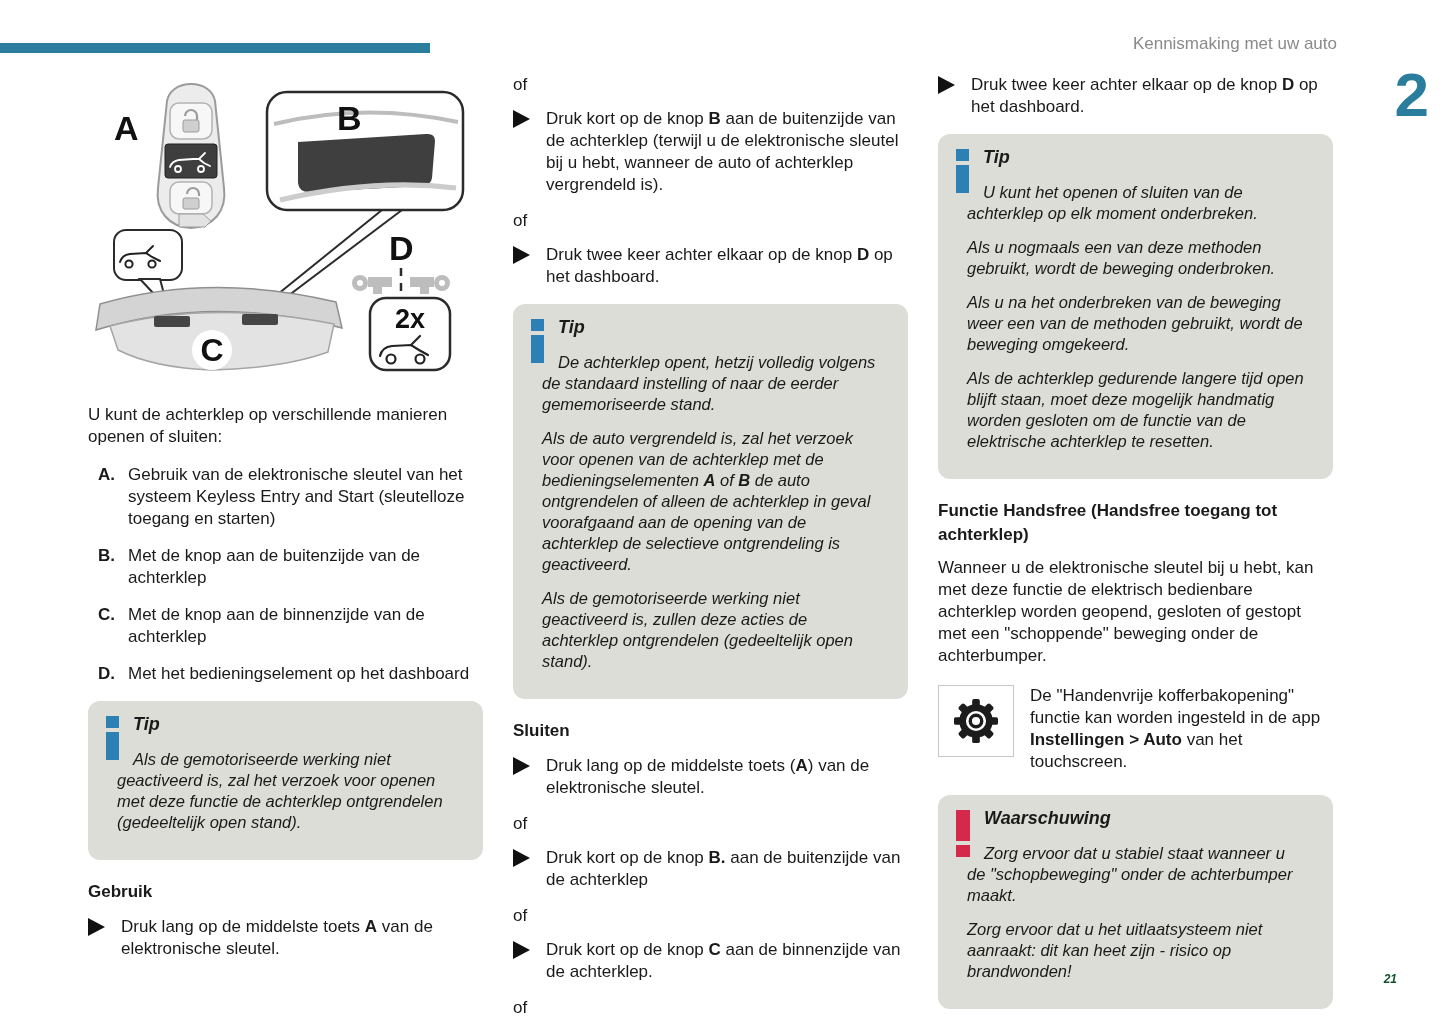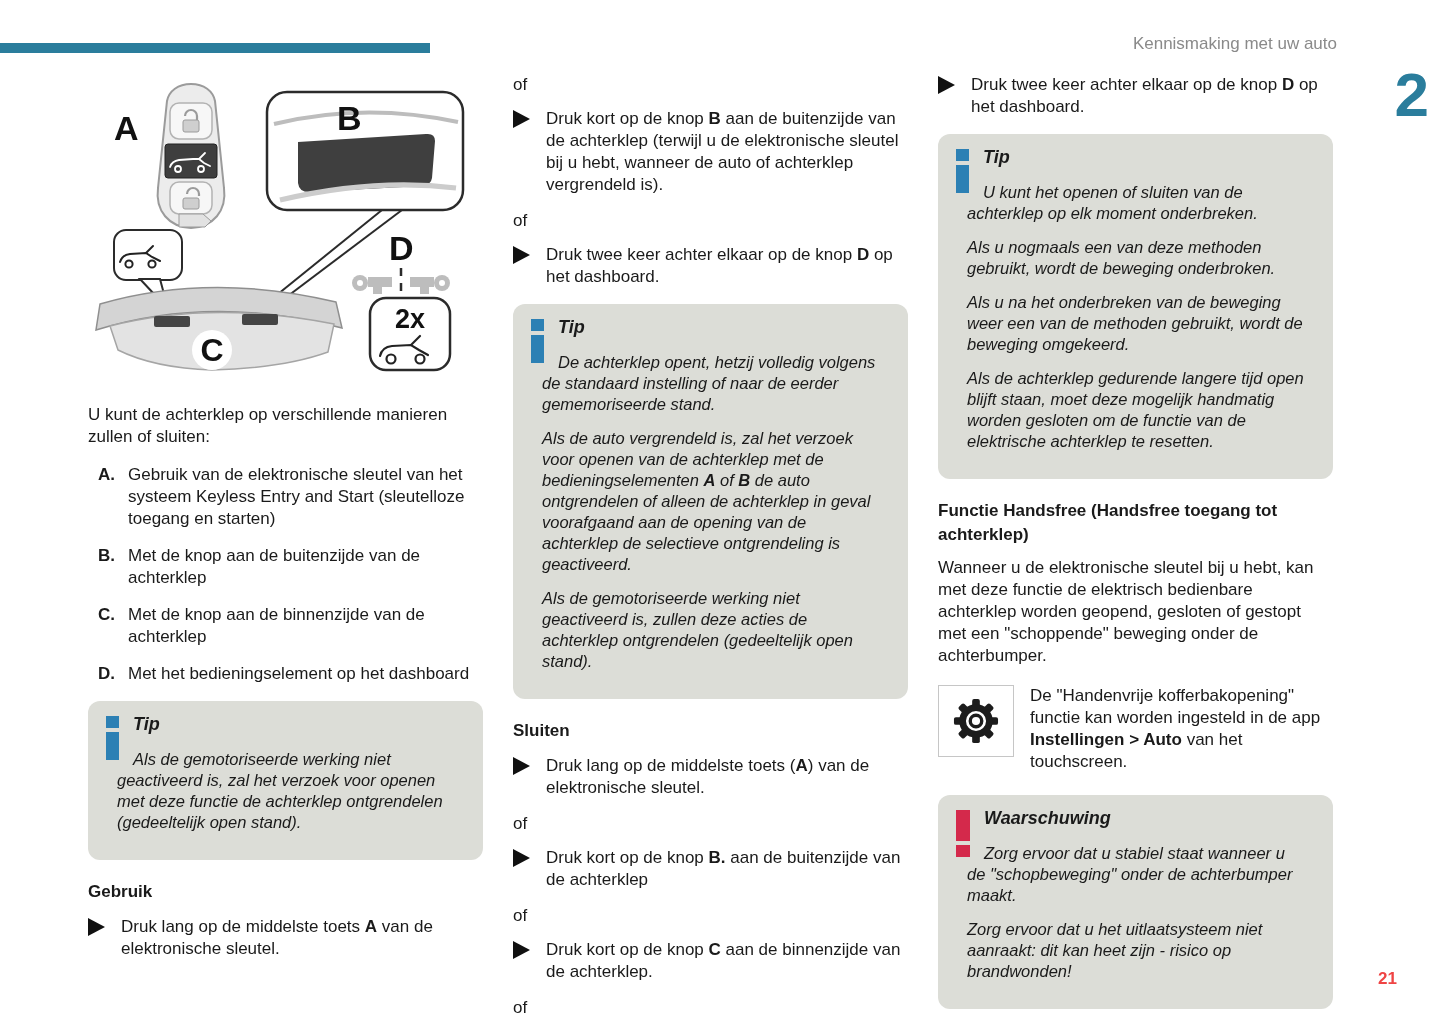--- a/index.html
+++ b/index.html
@@ -4,21 +4,21 @@
 <style>
   html,body{margin:0;padding:0;}
   body{
     width:1445px;height:1018px;position:relative;overflow:hidden;background:#ffffff;
     font-family:"Liberation Sans",sans-serif;font-size:17px;line-height:22px;color:#1a1a1a;
   }
   b{font-weight:bold;}
   .topbar{position:absolute;left:0;top:43px;width:430px;height:10px;background:#2a7d9c;}
   .header-title{position:absolute;top:34px;right:108px;font-size:17px;color:#8a8a8a;line-height:20px;}
   .chapter-num{position:absolute;top:64px;right:16px;font-size:62px;line-height:62px;font-weight:bold;color:#2a7d9c;}
-  .page-num{position:absolute;top:968px;right:48px;font-size:17px;font-weight:bold;color:#ef4444;}
+  .page-num{position:absolute;top:968px;right:48px;font-size:12px;font-weight:bold;color:#14532d;font-style:italic;}
   .columns{position:absolute;left:88px;top:66px;display:flex;gap:30px;}
   .col{width:395px;}
   .fig{margin:12px 0 6px -4px;}
   svg text{font-family:"Liberation Sans",sans-serif;fill:#111;}
   .intro{margin:4px 0 0 0;}
   .methods{margin-top:16px;}
   .method{position:relative;padding-left:40px;margin-bottom:15px;}
   .method .lbl{position:absolute;left:10px;top:0;font-weight:bold;}
   .step{position:relative;padding-left:33px;margin:12px 0;}
   .arrow{position:absolute;left:0;top:2px;width:0;height:0;
@@ -118,21 +118,21 @@
         <text x="326" y="250" font-size="27" font-weight="bold" text-anchor="middle">2x</text>
         <g stroke="#222" fill="none" stroke-width="2.2" stroke-linecap="round">
           <path d="M296,278 q2,-9 12,-10 l19,-1 l8,5 l9,5"></path>
           <path d="M327,267 l9,-9"></path>
           <circle cx="307" cy="281" r="4.5" fill="#fff"></circle>
           <circle cx="336" cy="281" r="4.5" fill="#fff"></circle>
         </g>
       </g>
     </svg>
 
-    <p class="intro">U kunt de achterklep op verschillende manieren zullen of sluiten:</p>
+    <p class="intro">U kunt de achterklep op verschillende manieren openen of sluiten:</p>
 
     <div class="methods">
       <div class="method">
         <span class="lbl">A.</span>
         <span>Gebruik van de elektronische sleutel van het systeem Keyless Entry and Start (sleutelloze toegang en starten)</span>
       </div>
       <div class="method">
         <span class="lbl">B.</span>
         <span>Met de knop aan de buitenzijde van de achterklep</span>
       </div>

